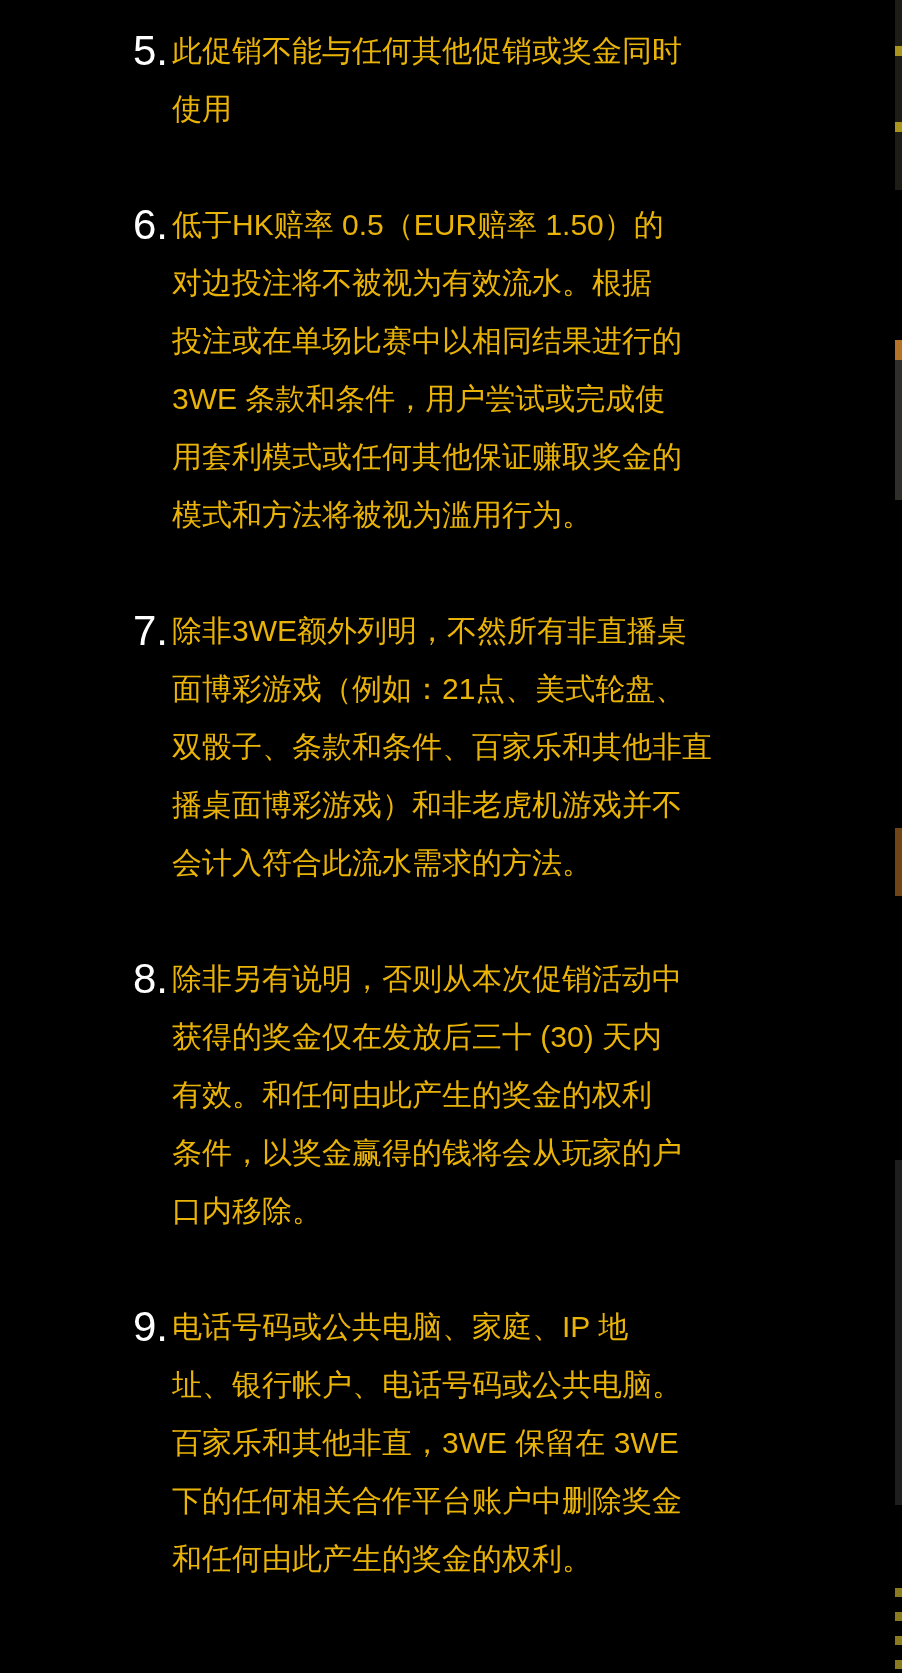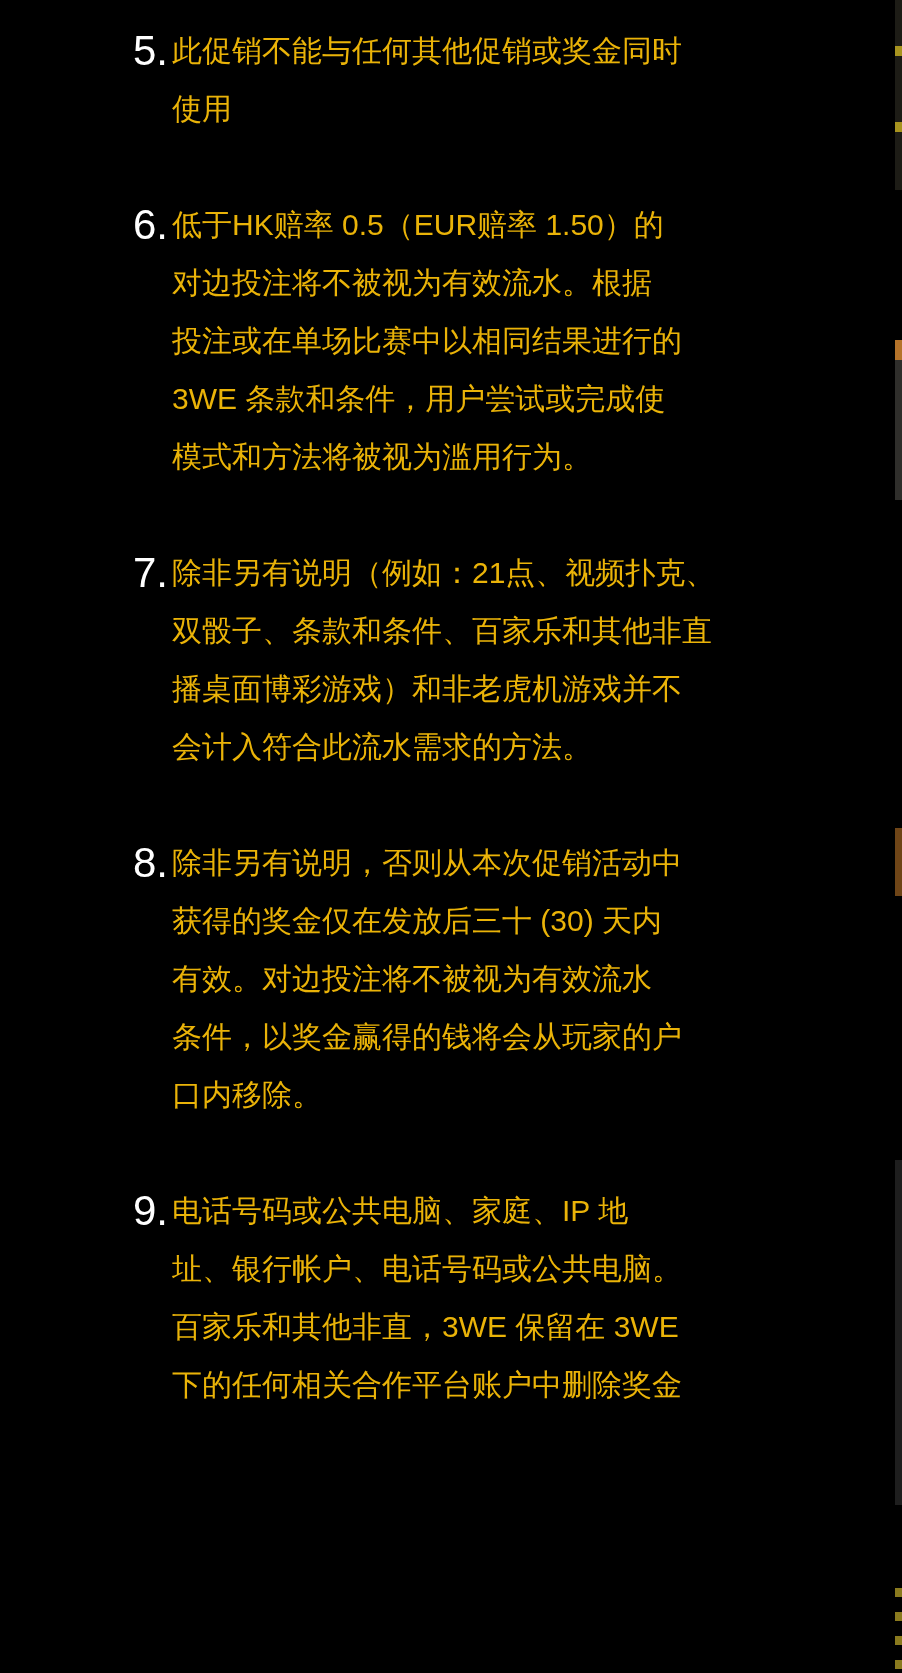--- a/index.html
+++ b/index.html
@@ -66,52 +66,55 @@
         </span>
   </li>
 
   <li class="term">
     <span class="num">6.</span>
     <span class="lines">
           <div class="line">低于HK赔率 0.5（EUR赔率 1.50）的</div>
           <div class="line">对边投注将不被视为有效流水。根据</div>
           <div class="line">投注或在单场比赛中以相同结果进行的</div>
           <div class="line">3WE 条款和条件，用户尝试或完成使</div>
+          <div class="line">用套利模式或任何其他保证赚取奖金的</div>
           <div class="line">模式和方法将被视为滥用行为。</div>
         </span>
   </li>
 
   <li class="term">
     <span class="num">7.</span>
     <span class="lines">
-          <div class="line">除非另有说明（例如：21点、视频扑克、</div>
+          <div class="line">除非3WE额外列明，不然所有非直播桌</div>
+          <div class="line">面博彩游戏（例如：21点、美式轮盘、</div>
           <div class="line">双骰子、条款和条件、百家乐和其他非直</div>
           <div class="line">播桌面博彩游戏）和非老虎机游戏并不</div>
           <div class="line">会计入符合此流水需求的方法。</div>
         </span>
   </li>
 
   <li class="term">
     <span class="num">8.</span>
     <span class="lines">
           <div class="line">除非另有说明，否则从本次促销活动中</div>
           <div class="line">获得的奖金仅在发放后三十 (30) 天内</div>
-          <div class="line">有效。对边投注将不被视为有效流水</div>
+          <div class="line">有效。和任何由此产生的奖金的权利</div>
           <div class="line">条件，以奖金赢得的钱将会从玩家的户</div>
           <div class="line">口内移除。</div>
         </span>
   </li>
 
   <li class="term">
     <span class="num">9.</span>
     <span class="lines">
           <div class="line">电话号码或公共电脑、家庭、IP 地</div>
           <div class="line">址、银行帐户、电话号码或公共电脑。</div>
           <div class="line">百家乐和其他非直，3WE 保留在 3WE</div>
           <div class="line">下的任何相关合作平台账户中删除奖金</div>
+          <div class="line">和任何由此产生的奖金的权利。</div>
         </span>
   </li>
 </ol>
   <div class="edge" id="edge-strip">
       <div class="seg" style="top: 0px; height: 190px; background: rgb(29, 28, 22);"></div>
       <div class="seg" style="top: 46px; height: 10px; background: rgb(168, 148, 31);"></div>
       <div class="seg" style="top: 122px; height: 10px; background: rgb(168, 148, 31);"></div>
       <div class="seg" style="top: 340px; height: 20px; background: rgb(181, 115, 42);"></div>
       <div class="seg" style="top: 360px; height: 140px; background: rgb(47, 46, 43);"></div>
       <div class="seg" style="top: 828px; height: 68px; background: rgb(111, 69, 23);"></div>

